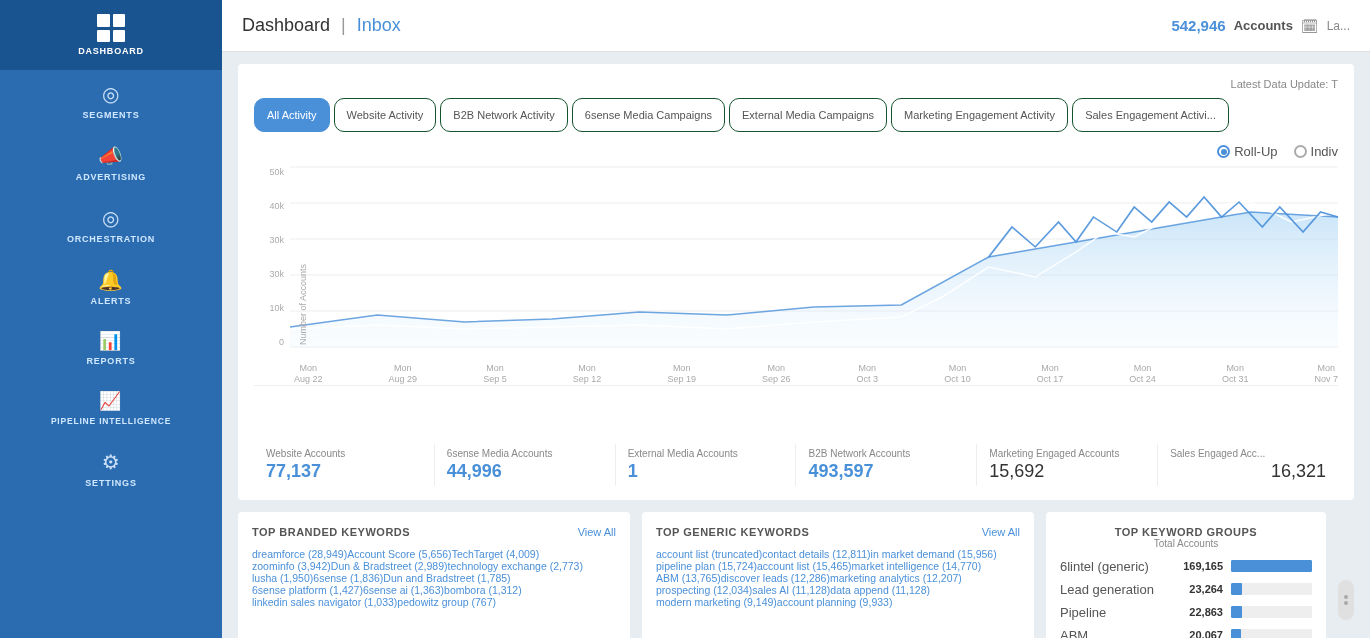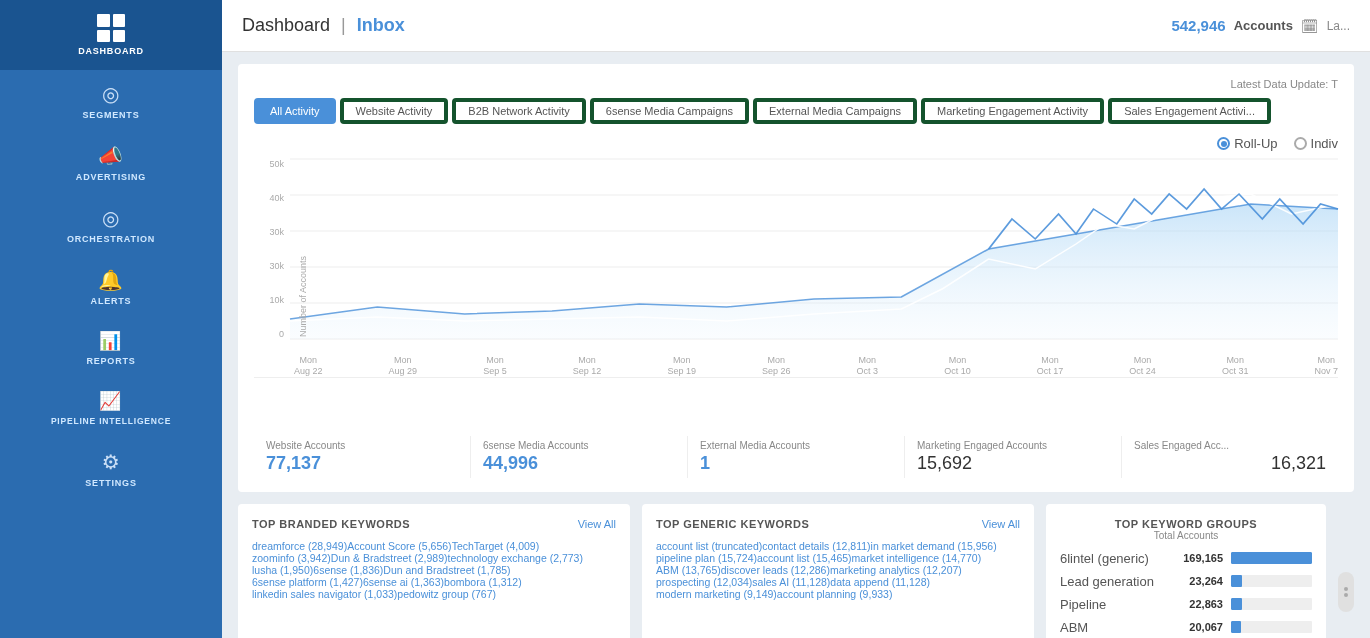--- a/index.html
+++ b/index.html
@@ -69,21 +69,21 @@
       border-bottom: 1px solid #e0e0e0;
       min-height: 52px;
     }
     .header-title {
       font-size: 18px;
       font-weight: 400;
       color: #333;
     }
     .header-title span.inbox {
       color: #4a90d9;
-      font-weight: 700;
+      font-weight: 400;
     }
     .header-title .separator { color: #999; margin: 0 6px; }
     .header-right {
       display: flex;
       align-items: center;
       gap: 8px;
       font-size: 13px;
       color: #333;
     }
     .accounts-count { color: #4a90d9; font-weight: 700; font-size: 15px; }
@@ -109,23 +109,23 @@
 
     
     .activity-tabs {
       display: flex;
       align-items: center;
       gap: 4px;
       margin-bottom: 12px;
       flex-wrap: wrap;
     }
     .tab-btn {
-      padding: 3px 12px;
-      border-radius: 4px;
-      border: 4px solid #14532d;
+      padding: 10px 12px;
+      border-radius: 10px;
+      border: 1px solid #14532d;
       background: white;
       font-size: 11px;
       color: #555;
       cursor: pointer;
       white-space: nowrap;
     }
     .tab-btn.active {
       background: #4a90d9;
       color: white;
       border-color: #4a90d9;
@@ -438,20 +438,24 @@
           <div class="metric-label">Website Accounts</div>
           <div class="metric-value">77,137</div>
         </div>
         <div class="metric-card">
           <div class="metric-label">6sense Media Accounts</div>
           <div class="metric-value">44,996</div>
         </div>
         <div class="metric-card">
           <div class="metric-label">External Media Accounts</div>
           <div class="metric-value">1</div>
+        </div>
+        <div class="metric-card">
+          <div class="metric-label">B2B Network Accounts</div>
+          <div class="metric-value">493,597</div>
         </div>
         <div class="metric-card">
           <div class="metric-label">Marketing Engaged Accounts</div>
           <div class="metric-value" style="color:#333; font-weight:500;">15,692</div>
         </div>
         <div class="metric-card">
           <div class="metric-label">Sales Engaged Acc...</div>
           <div class="metric-value" style="color:#333; font-weight:400;text-align:right;">16,321</div>
         </div>
       </div>

